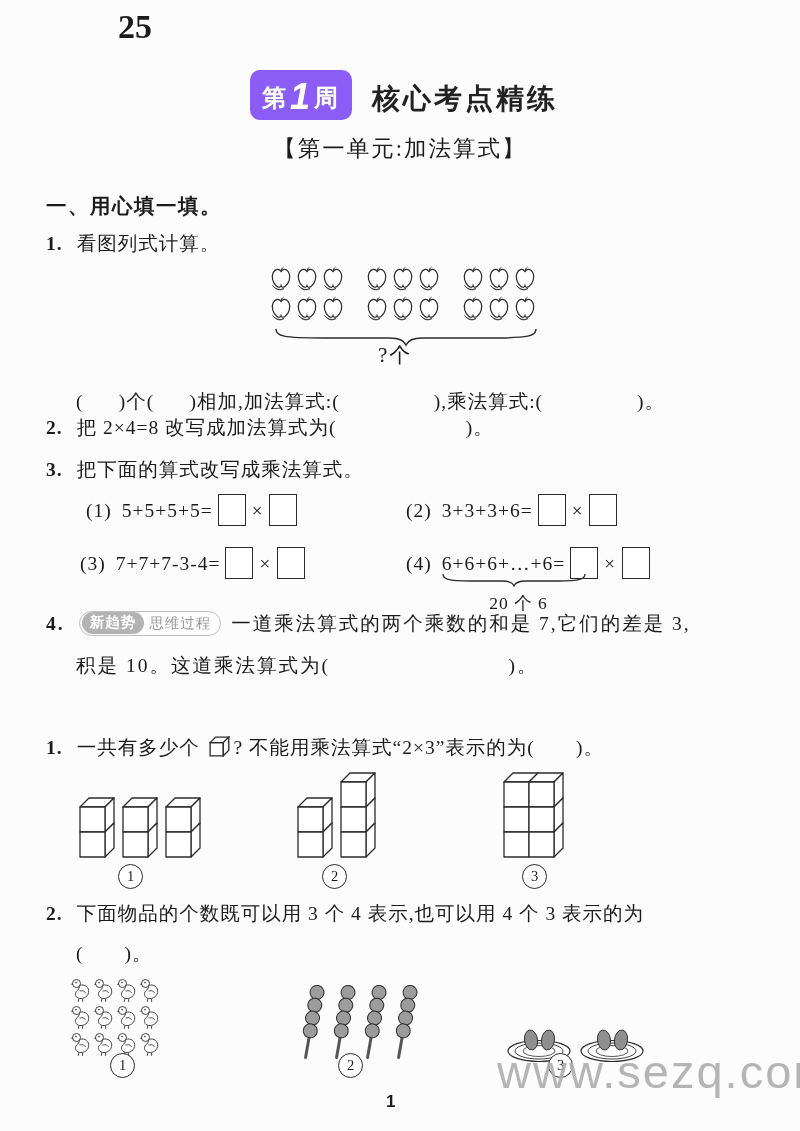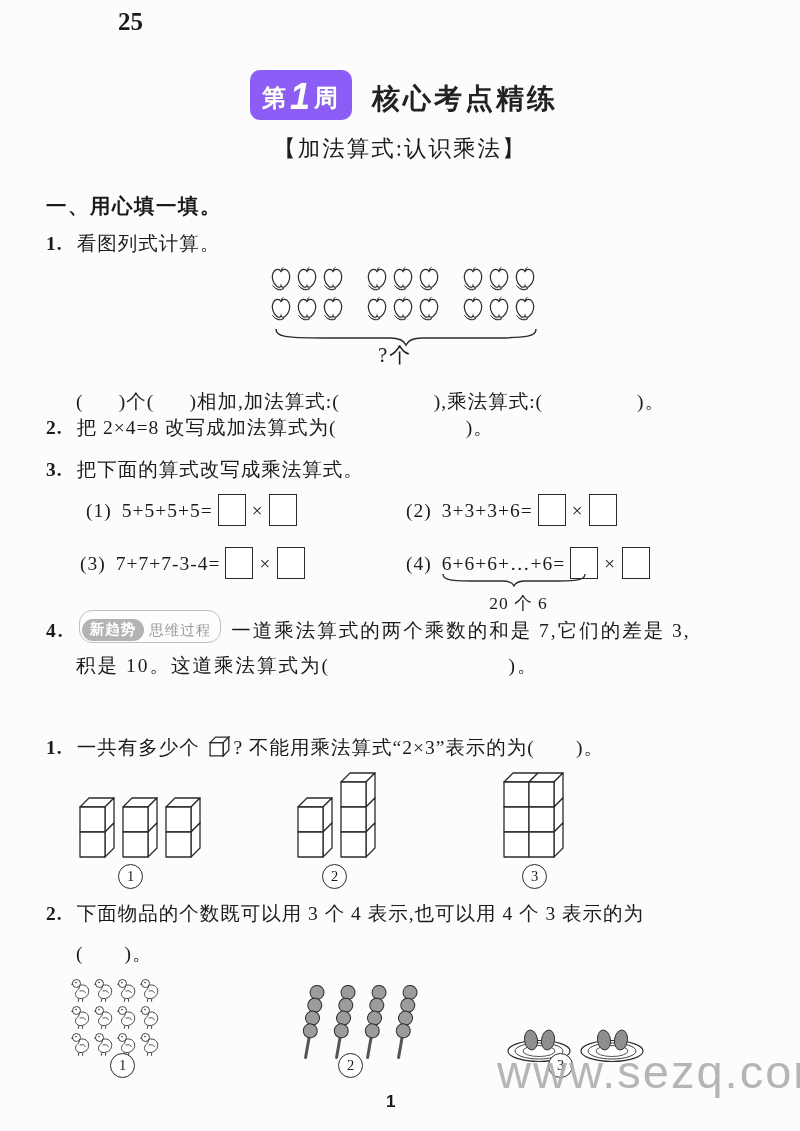--- a/index.html
+++ b/index.html
@@ -3,37 +3,37 @@
 <meta charset="utf-8">
 <style>
   html,body{margin:0;padding:0;background:#e8e8e8;}
   .page{position:relative;width:800px;height:1131px;margin:0 auto;background:#fcfcfc;
         font-family:"Liberation Serif",serif;color:#1b1b1b;overflow:hidden;}
   .abs{position:absolute;}
   .line{font-size:19.5px;letter-spacing:1px;white-space:nowrap;}
   .wide{letter-spacing:2px;}
   .qnum{font-weight:bold;display:inline-block;margin-right:14px;}
   .sec-head{font-size:20.5px;font-weight:bold;letter-spacing:1.5px;}
-  .corner-num{font-size:25px;font-weight:600;}
+  .corner-num{font-size:34px;font-weight:600;}
   .week-badge{background:#8b5cf6;border-radius:10px;padding:3px 12px 5px 12px;color:#ffffff;
               font-family:"Liberation Sans",sans-serif;font-weight:bold;font-size:24px;
               text-shadow:0 0 1px #9a9a9a;letter-spacing:2px;}
   .week-badge .n1{font-size:36px;font-style:italic;display:inline-block;position:relative;top:3px;margin:0 2px;}
   .main-title{font-family:"Liberation Sans",sans-serif;font-weight:bold;font-size:28px;letter-spacing:3px;color:#222;}
   .unit-heading{width:100%;text-align:center;font-size:22.5px;letter-spacing:2px;}
   .abox{display:inline-block;width:26px;height:30px;border:1.6px solid #2b2b2b;background:#fff;
         vertical-align:-9px;margin:0 5px;}
   .xsign{font-size:19px;margin:0 1px;}
   .eq-item{position:absolute;font-size:19.5px;letter-spacing:1px;white-space:nowrap;}
   .elabel{margin-right:10px;}
   .u4{position:relative;display:inline-block;}
   .u4 svg{position:absolute;left:-2px;bottom:-12px;}
   .u4label{position:absolute;left:50%;transform:translateX(-50%);bottom:-40px;font-size:17.5px;white-space:nowrap;margin-left:21px;}
   .pill-outer{display:inline-flex;align-items:center;border:1.5px solid #c0c0c0;border-radius:13px;
-              padding:8px 9px 1px 2px;margin-right:10px;vertical-align:3px;background:#fdfdfd;}
+              padding:0 9px 1px 2px;margin-right:10px;vertical-align:3px;background:#fdfdfd;}
   .pill-new{background:#b3b3b3;color:#fff;border-radius:11px;padding:1px 8px 2px 8px;
             font-family:"Liberation Sans",sans-serif;font-size:14.5px;font-weight:bold;margin-right:5px;letter-spacing:1px;}
   .pill-think{color:#9b9b9b;font-family:"Liberation Sans",sans-serif;font-size:14.5px;letter-spacing:1px;}
   .cnum{display:inline-flex;width:23px;height:23px;border:1.4px solid #2b2b2b;border-radius:50%;
         align-items:center;justify-content:center;font-size:14.5px;background:#fff;}
   .peach-fig{display:flex;gap:22px;}
   .pgroup{display:flex;flex-direction:column;gap:4px;}
   .prow{display:flex;gap:4px;}
   .chick-grid{display:flex;flex-direction:column;gap:2px;}
   .chick-row{display:flex;gap:2px;}
@@ -48,21 +48,21 @@
 <body>
 
 <div class="page">
 
   <div class="abs corner-num" style="left:118px;top:8px;">25</div>
 
   <div class="abs week-badge" style="left:250px;top:70px;">
     <span>第</span><span class="n1">1</span><span>周</span>
   </div>
   <div class="abs main-title" style="left:372px;top:80px;">核心考点精练</div>
-  <div class="abs unit-heading" style="left:0;top:133px;">【加法算式:认识乘法】</div>
+  <div class="abs unit-heading" style="left:0;top:133px;">【第一单元:加法算式】</div>
 
   <div class="abs line sec-head" style="left:46px;top:192px;">一、用心填一填。</div>
 
   <div class="abs line" style="left:46px;top:230px;text-align:right;">
     <span class="qnum">1.</span><span>看图列式计算。</span>
   </div>
 
   <div class="abs peach-fig" style="left:270px;top:266px;">
       <div class="pgroup">
         <div class="prow">

